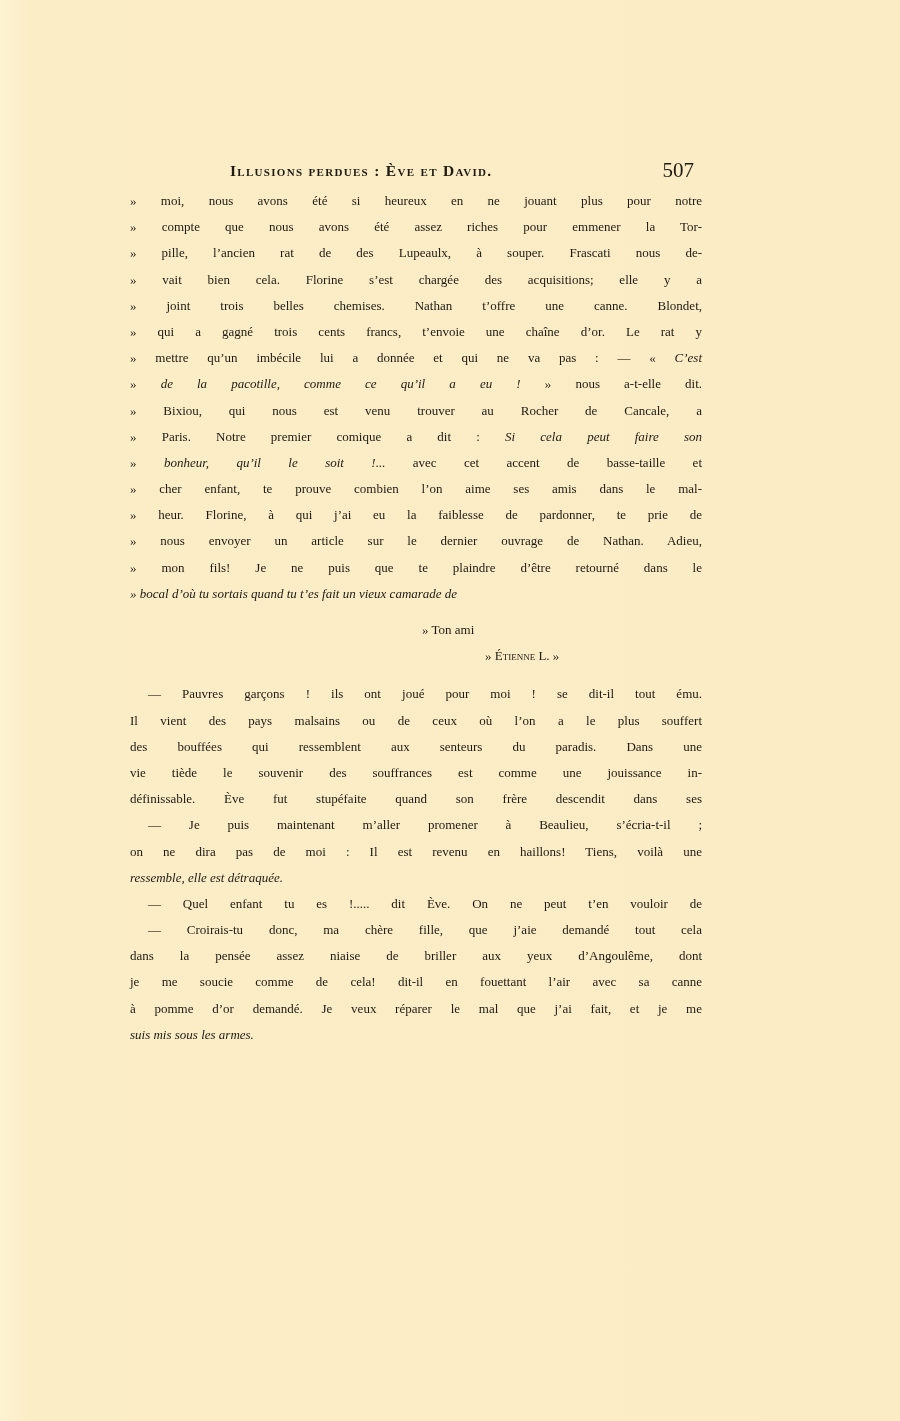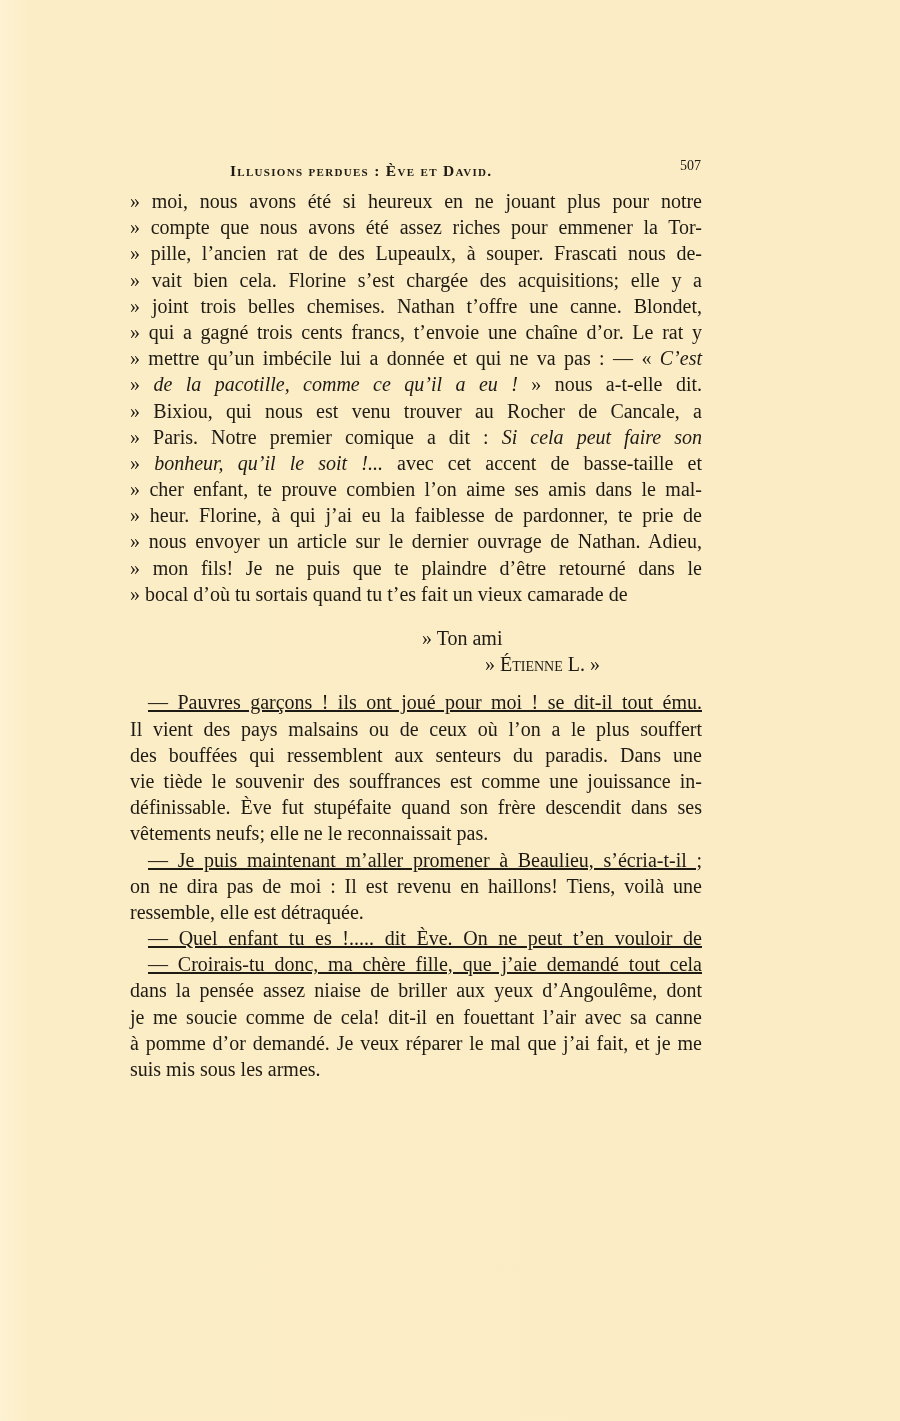--- a/index.html
+++ b/index.html
@@ -13,30 +13,30 @@
   }
   .page { position:absolute; left:0; top:0; width:900px; height:1421px; }
   .header {
     position:absolute; top:158px; left:130px; width:572px; height:28px;
   }
   .running-title {
     position:absolute; left:100px; top:4px;
     font-size:15.5px; font-weight:bold; letter-spacing:1.3px;
     font-variant: small-caps;
   }
-  .page-number { position:absolute; right:1px; top:0; font-size:14px; }
+  .page-number { position:absolute; right:8px; top:0; font-size:21px; }
   .text {
     position:absolute; left:130px; top:188px; width:572px;
-    font-size:20px; line-height:26.2px;
+    font-size:13px; line-height:26.2px;
   }
   .line { white-space:nowrap; height:26.2px; text-align:justify; text-align-last:justify; }
-  .line.last { text-align-last:left; }
-  .line.indent { padding-left:18px;text-decoration:underline; }
+  .line.last { text-align-last:left;font-style:italic; }
+  .line.indent { padding-left:18px; }
   .it { font-style:italic; }
-  .sig1 { padding-left:292px; text-align-last:left;margin-top:8px; }
+  .sig1 { padding-left:292px; text-align-last:left; }
   .sig2 { padding-left:355px; text-align-last:left; font-variant:small-caps; }
   .gap { height:10px; }
 </style>
 </head>
 <body>
 
 <div class="page">
   <div class="header">
     <span class="running-title">Illusions perdues : Ève et David.</span>
     <span class="page-number">507</span>
@@ -66,21 +66,20 @@
     </div>
 
     <div style="height:12px"></div>
 
     <div>
       <div class="line indent">— Pauvres garçons ! ils ont joué pour moi ! se dit-il tout ému.</div>
       <div class="line">Il vient des pays malsains ou de ceux où l’on a le plus souffert</div>
       <div class="line">des bouffées qui ressemblent aux senteurs du paradis. Dans une</div>
       <div class="line">vie tiède le souvenir des souffrances est comme une jouissance in-</div>
       <div class="line">définissable. Ève fut stupéfaite quand son frère descendit dans ses</div>
-      <div class="line last">vêtements neufs; elle ne le reconnaissait pas.</div>
     </div>
     <div>
       <div class="line indent">— Je puis maintenant m’aller promener à Beaulieu, s’écria-t-il ;</div>
       <div class="line">on ne dira pas de moi : Il est revenu en haillons! Tiens, voilà une</div>
       <div class="line last">ressemble, elle est détraquée.</div>
     </div>
     <div>
       <div class="line indent">— Quel enfant tu es !..... dit Ève. On ne peut t’en vouloir de</div>
     </div>
     <div>

